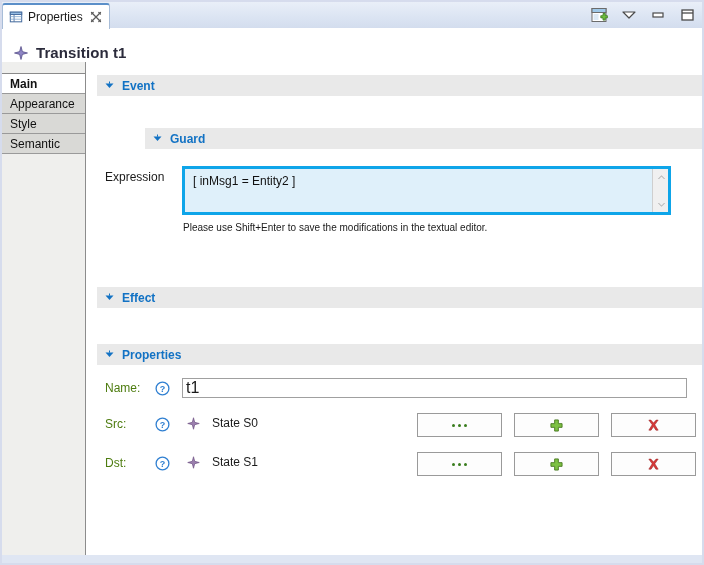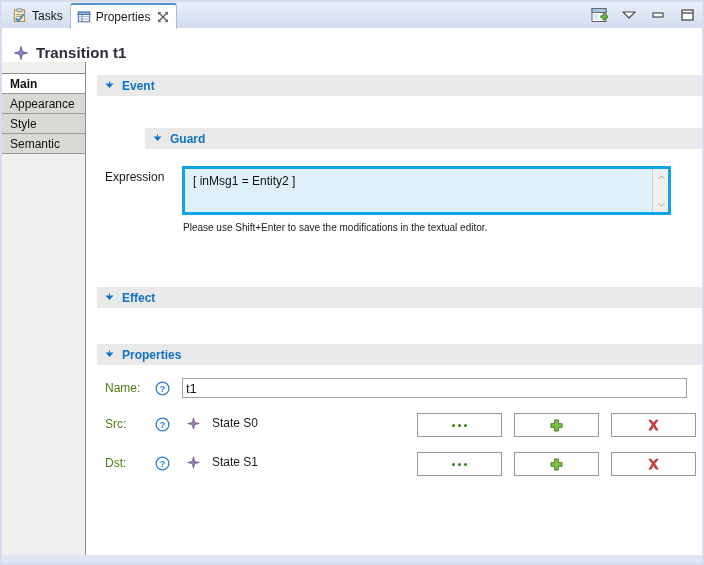--- a/index.html
+++ b/index.html
@@ -271,21 +271,21 @@
   .text-input {
     position: absolute;
     left: 95px;
     top: 0px;
     width: 505px;
     height: 20px;
     background: #ffffff;
     border: 1px solid #a0a0a0;
     box-sizing: border-box;
     font-family: "Liberation Sans", sans-serif;
-    font-size: 13px;
+    font-size: 16px;
     color: #1a1a1a;
     padding: 0 3px;
     line-height: 18px;
     outline: none;
   }
   .ref-value {
     position: absolute;
     left: 100px;
     top: 2px;
     display: flex;
@@ -337,32 +337,20 @@
 </style>
 </head>
 <body>
 
 <div id="app">
   <div class="window-frame"></div>
 
   <div class="tabbar">
     <div class="tabbar-fill"></div>
 
-    <div class="tab inactive" style="margin-left:4px;">
-      <span style="display:inline-block;width:15px;height:15px;position:relative;">
-        <svg width="15" height="15" viewBox="0 0 16 16">
-          <rect x="2.5" y="2" width="11" height="12.5" fill="#f3e3b8" stroke="#a08a52" stroke-width="1"></rect>
-          <rect x="5" y="0.8" width="6" height="3" rx="0.6" fill="#cfd4da" stroke="#7b828a" stroke-width="0.8"></rect>
-          <line x1="4.5" y1="7" x2="11" y2="7" stroke="#a08a52" stroke-width="0.8"></line>
-          <line x1="4.5" y1="9" x2="11" y2="9" stroke="#a08a52" stroke-width="0.8"></line>
-          <path d="M4.5 11.5 L6.8 13.8 L12 7.2" fill="none" stroke="#2f7fd1" stroke-width="1.8" stroke-linecap="round" stroke-linejoin="round"></path>
-        </svg>
-      </span>
-      <span>Tasks</span>
-    </div>
 
     <div class="tab active">
       <span style="display:inline-block;width:14px;height:14px;">
         <svg width="14" height="14" viewBox="0 0 16 16">
           <rect x="1.5" y="2.5" width="13" height="11" fill="#ffffff" stroke="#4a6fa0" stroke-width="1.2"></rect>
           <rect x="1.5" y="2.5" width="13" height="2.6" fill="#9cc3e8" stroke="#4a6fa0" stroke-width="1.2"></rect>
           <line x1="5.8" y1="5.1" x2="5.8" y2="13.5" stroke="#4a6fa0" stroke-width="1"></line>
           <line x1="1.5" y1="7.6" x2="14.5" y2="7.6" stroke="#7fa3cc" stroke-width="0.9"></line>
           <line x1="1.5" y1="10.5" x2="14.5" y2="10.5" stroke="#7fa3cc" stroke-width="0.9"></line>
         </svg>

